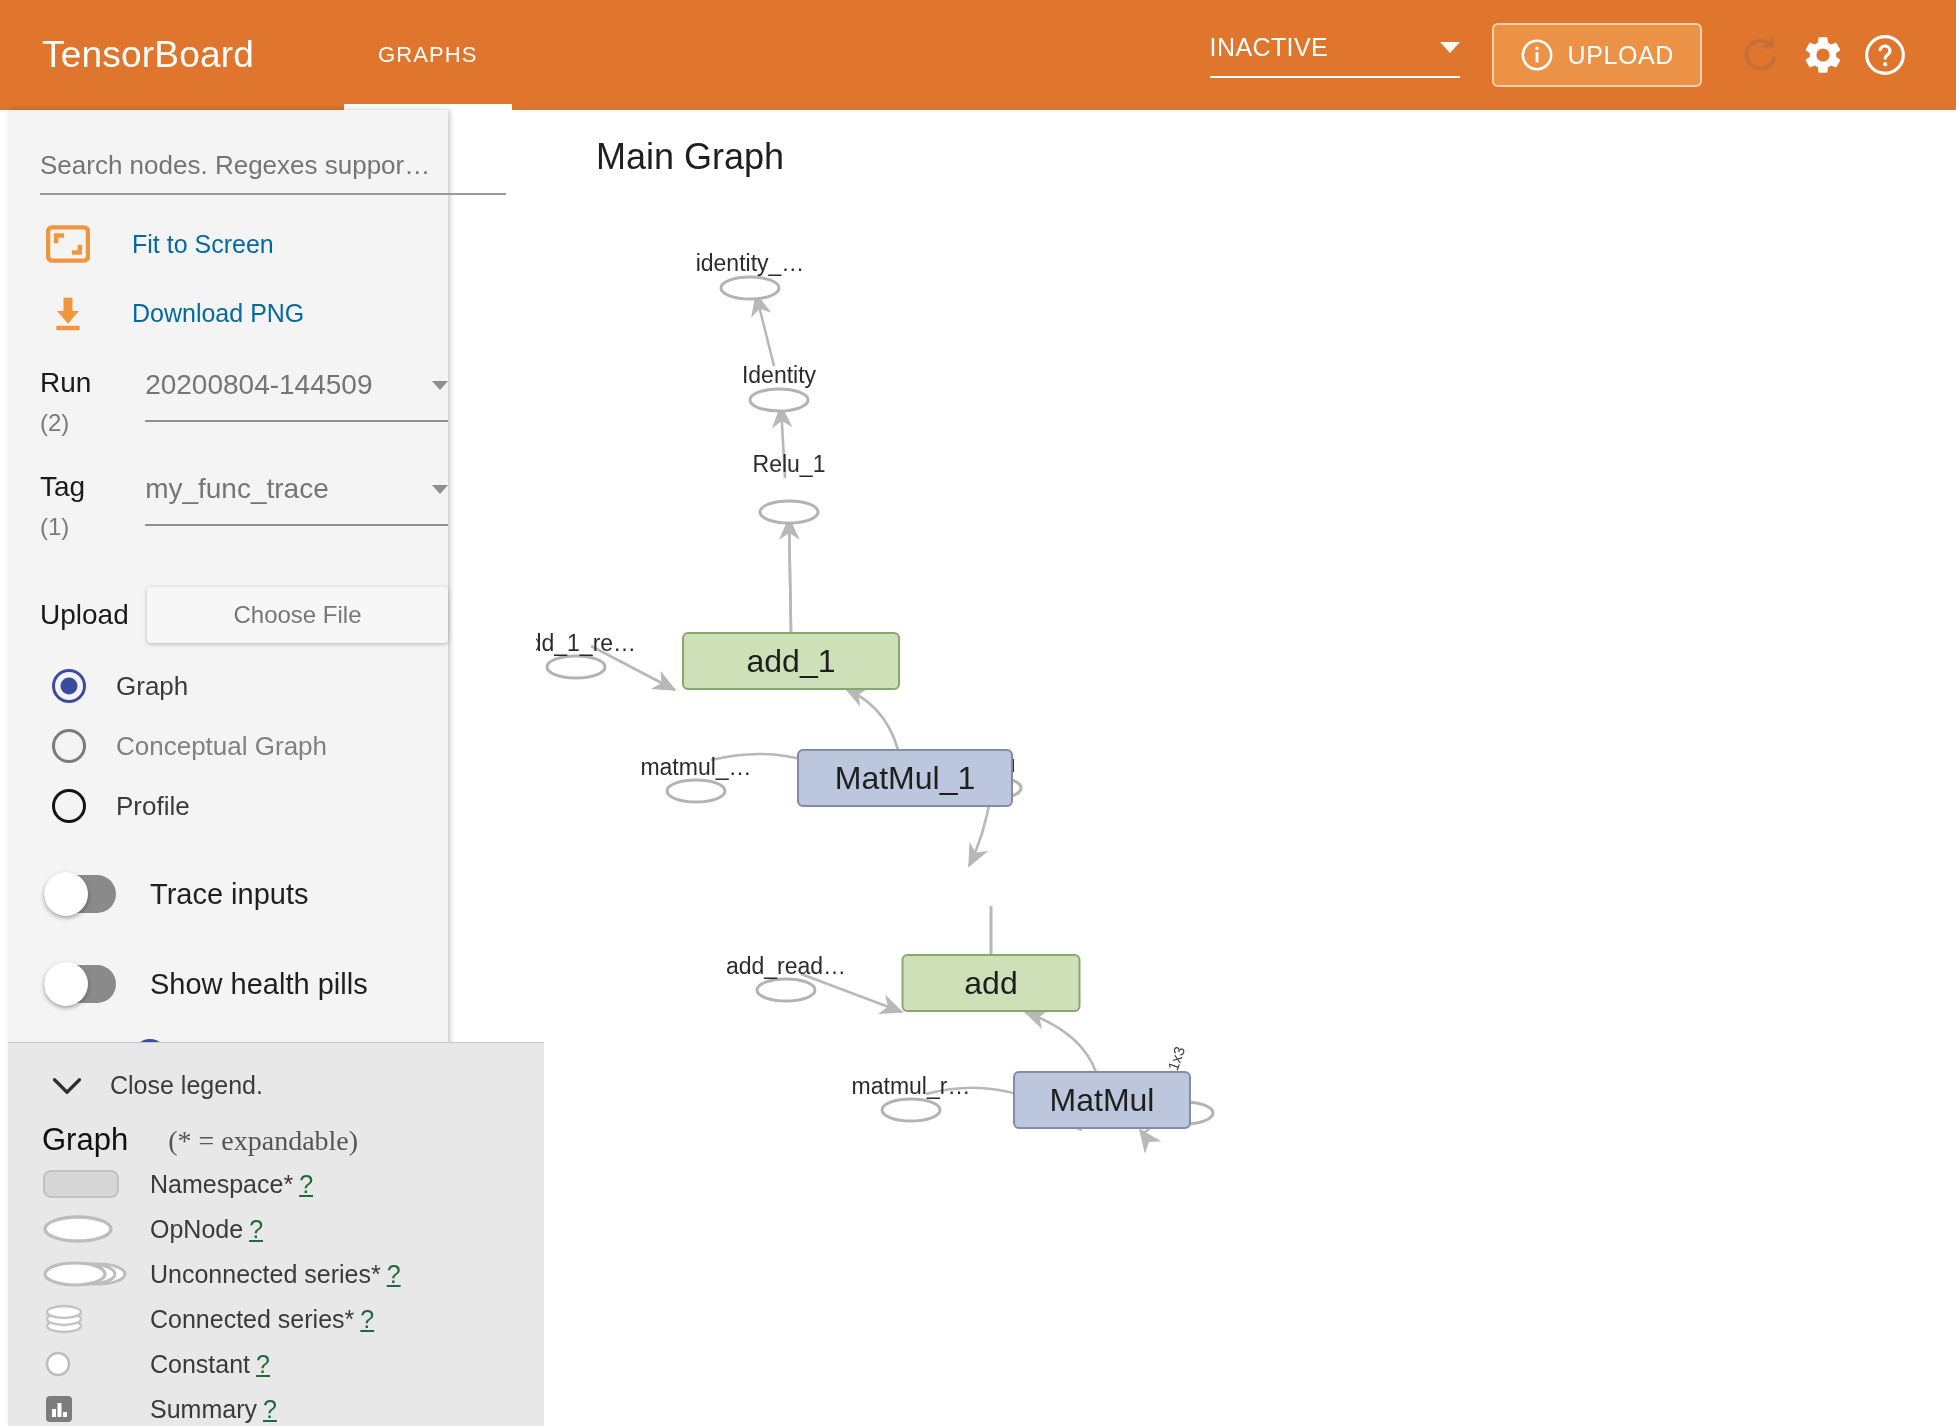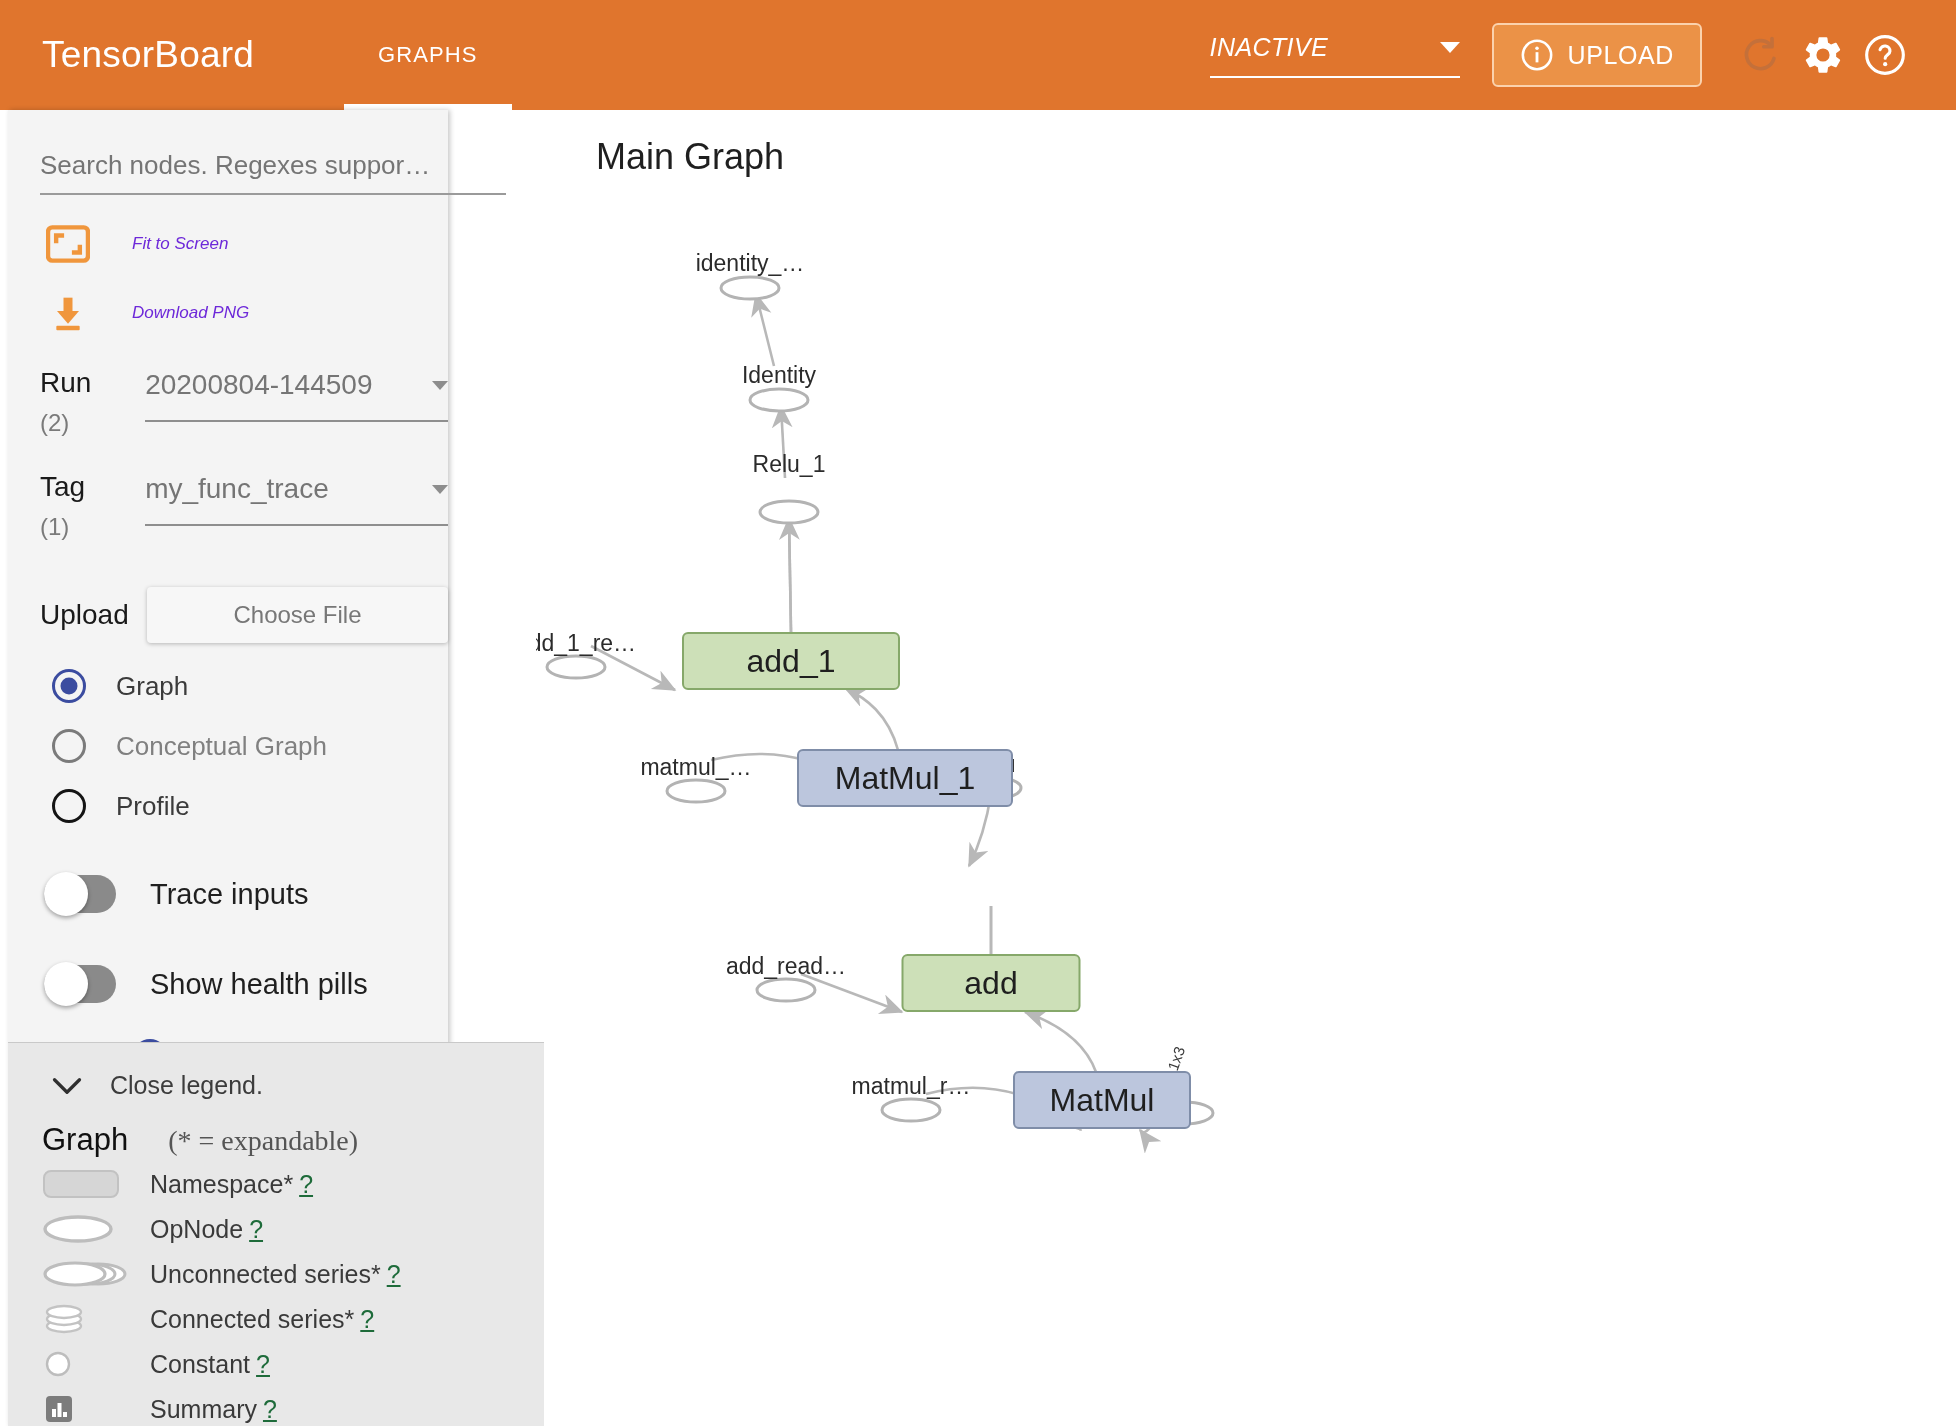--- a/index.html
+++ b/index.html
@@ -46,21 +46,20 @@
     margin-right: 40px; gap: 0px;
   }
   .inactive-select {
     position: relative;
     display: flex; align-items: center;
     width: 250px;
     border-bottom: 2px solid #ffffff;
     padding-bottom: 14px;
     margin-right: 32px;
     cursor: pointer;
-    font-style: italic;
   }
   .inactive-select .val {
     color: #ffffff; font-size: 25px; letter-spacing: 0.4px;
   }
   .caret-down {
     margin-left: auto;
     width: 0; height: 0;
     border-left: 10px solid transparent;
     border-right: 10px solid transparent;
     border-top: 11px solid #ffffff;
@@ -121,21 +120,21 @@
   
   .action-row {
     display: flex; align-items: center;
     margin-left: 32px; margin-top: 30px;
     cursor: pointer;
   }
   .action-row .act-icon {
     width: 56px; display: flex; align-items: center; justify-content: center;
   }
   .action-row .act-label {
-    margin-left: 36px; font-size: 17px; color: #6d28d9; font-style: italic;
+    margin-left: 36px; font-size: 25px; color: #0369a1;
   }
 
   
   .field-row {
     display: flex; align-items: flex-start;
     margin-left: 32px; margin-top: 36px;
   }
   .field-left { width: 118px; }
   .field-name { font-size: 28px; color: #1a1a1a; line-height: 1.0; }
   .field-count { font-size: 24px; color: #7a7a7a; margin-top: 12px; }

